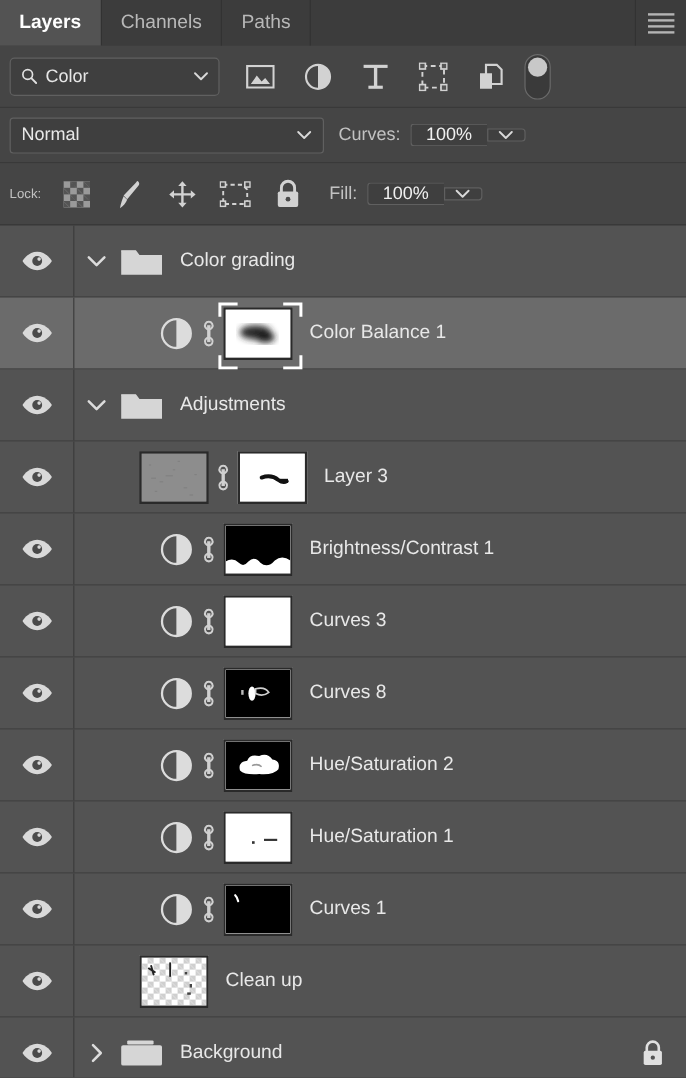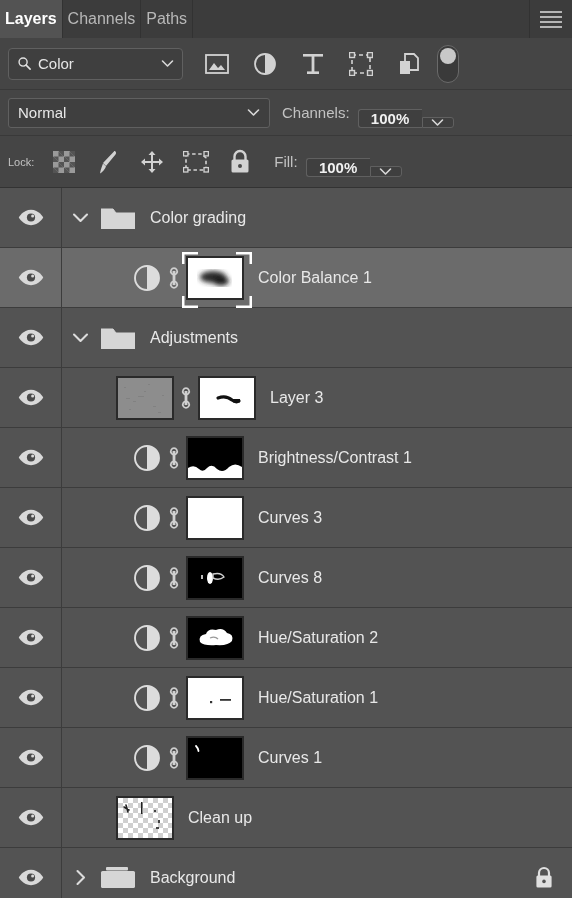--- a/index.html
+++ b/index.html
@@ -6,41 +6,41 @@
   html, body {
     width: 572px; height: 898px;
     background: #3c3c3c;
     font-family: "Liberation Sans", sans-serif;
     overflow: hidden;
   }
   .panel { width: 572px; height: 898px; background: #444444; display: flex; flex-direction: column; }
 
   
   .tabbar { height: 38px; background: #3c3c3c; display: flex; align-items: stretch; position: relative; flex: 0 0 38px; }
-  .tab { display: flex; align-items: center; padding: 0 5px; font-size: 16px; color: #b8b8b8; border-right: 1px solid #323232; }
+  .tab { display: flex; align-items: center; padding: 0 16px; font-size: 16px; color: #b8b8b8; border-right: 1px solid #323232; }
   .tab.active { background: #535353; color: #ffffff; font-weight: bold; }
   .tabfill { flex: 1; border-right: 1px solid #323232; }
   .hamburger { width: 42px; display: flex; flex-direction: column; justify-content: center; align-items: center; gap: 3px; }
   .hamburger i { display: block; width: 22px; height: 2px; background: #b4b4b4; }
 
   
   .filterrow { height: 52px; background: #454545; display: flex; align-items: center; padding: 0 8px; gap: 0; border-bottom: 1px solid #393939; flex: 0 0 52px; }
   .kindsel { width: 175px; height: 32px; background: #3f3f3f; border: 1px solid #606060; border-radius: 4px; display: flex; align-items: center; padding: 0 8px; gap: 6px; color: #e6e6e6; font-size: 15px; }
   .kindsel .lbl { flex: 1; }
   .filtericons { display: flex; align-items: center; gap: 0; margin-left: 10px; }
   .ficon { width: 48px; height: 40px; display: flex; align-items: center; justify-content: center; }
   .toggle { width: 22px; height: 38px; border-radius: 11px; background: #3a3a3a; border: 1px solid #6a6a6a; position: relative; margin-left: 4px; }
   .toggle .knob { position: absolute; top: 2px; left: 2px; width: 16px; height: 16px; border-radius: 50%; background: #c8c8c8; }
 
   
   .blendrow { height: 46px; background: #454545; display: flex; align-items: center; padding: 0 8px; border-bottom: 1px solid #393939; flex: 0 0 46px; }
   .blendsel { width: 262px; height: 30px; background: #3f3f3f; border: 1px solid #606060; border-radius: 3px; display: flex; align-items: center; padding: 0 9px; color: #e8e8e8; font-size: 15px; }
   .blendsel .lbl { flex: 1; }
   .fieldlabel { color: #c2c2c2; font-size: 15px; margin: 0 8px 0 12px; }
-  .numfield { height: 30px; display: flex; align-items: flex-end; font-weight: bold; }
+  .numfield { height: 30px; display: flex; align-items: center; }
   .numfield .val { width: 64px; background: #3f3f3f; border: 1px solid #606060; border-right: none; border-radius: 3px 0 0 3px; color: #f0f0f0; font-size: 15px; display: flex; align-items: center; justify-content: center; }
   .numfield .arrow { width: 32px; background: #3f3f3f; border: 1px solid #606060; border-radius: 0 3px 3px 0; display: flex; align-items: center; justify-content: center; }
 
   
   .lockrow { height: 52px; background: #454545; display: flex; align-items: center; padding: 0 8px; border-bottom: 1px solid #333333; flex: 0 0 52px; }
   .lockrow .lbl { color: #c2c2c2; font-size: 11px; margin-right: 8px; }
   .lockicons { display: flex; align-items: center; }
   .lkicon { width: 44px; height: 36px; display: flex; align-items: center; justify-content: center; }
   .checkerbox { width: 22px; height: 22px; background-color: #9a9a9a;
     background-image: linear-gradient(45deg,#545454 25%,transparent 25%,transparent 75%,#545454 75%),
@@ -152,21 +152,21 @@
 
   <div class="blendrow">
     <div class="blendsel">
       <span class="lbl">Normal</span>
       <span>
         <svg width="13" height="9" viewBox="0 0 13 9">
             <path d="M1.5 2 L6.5 7 L11.5 2" fill="none" stroke="#d8d8d8" stroke-width="1.6" stroke-linecap="round" stroke-linejoin="round"></path>
           </svg>
       </span>
     </div>
-    <span class="fieldlabel">Channels:</span>
+    <span class="fieldlabel">Curves:</span>
     <div class="numfield">
       <div class="val">100%</div>
       <div class="arrow">
         <svg width="13" height="9" viewBox="0 0 13 9">
             <path d="M1.5 2 L6.5 7 L11.5 2" fill="none" stroke="#d8d8d8" stroke-width="1.6" stroke-linecap="round" stroke-linejoin="round"></path>
           </svg>
       </div>
     </div>
   </div>
 

